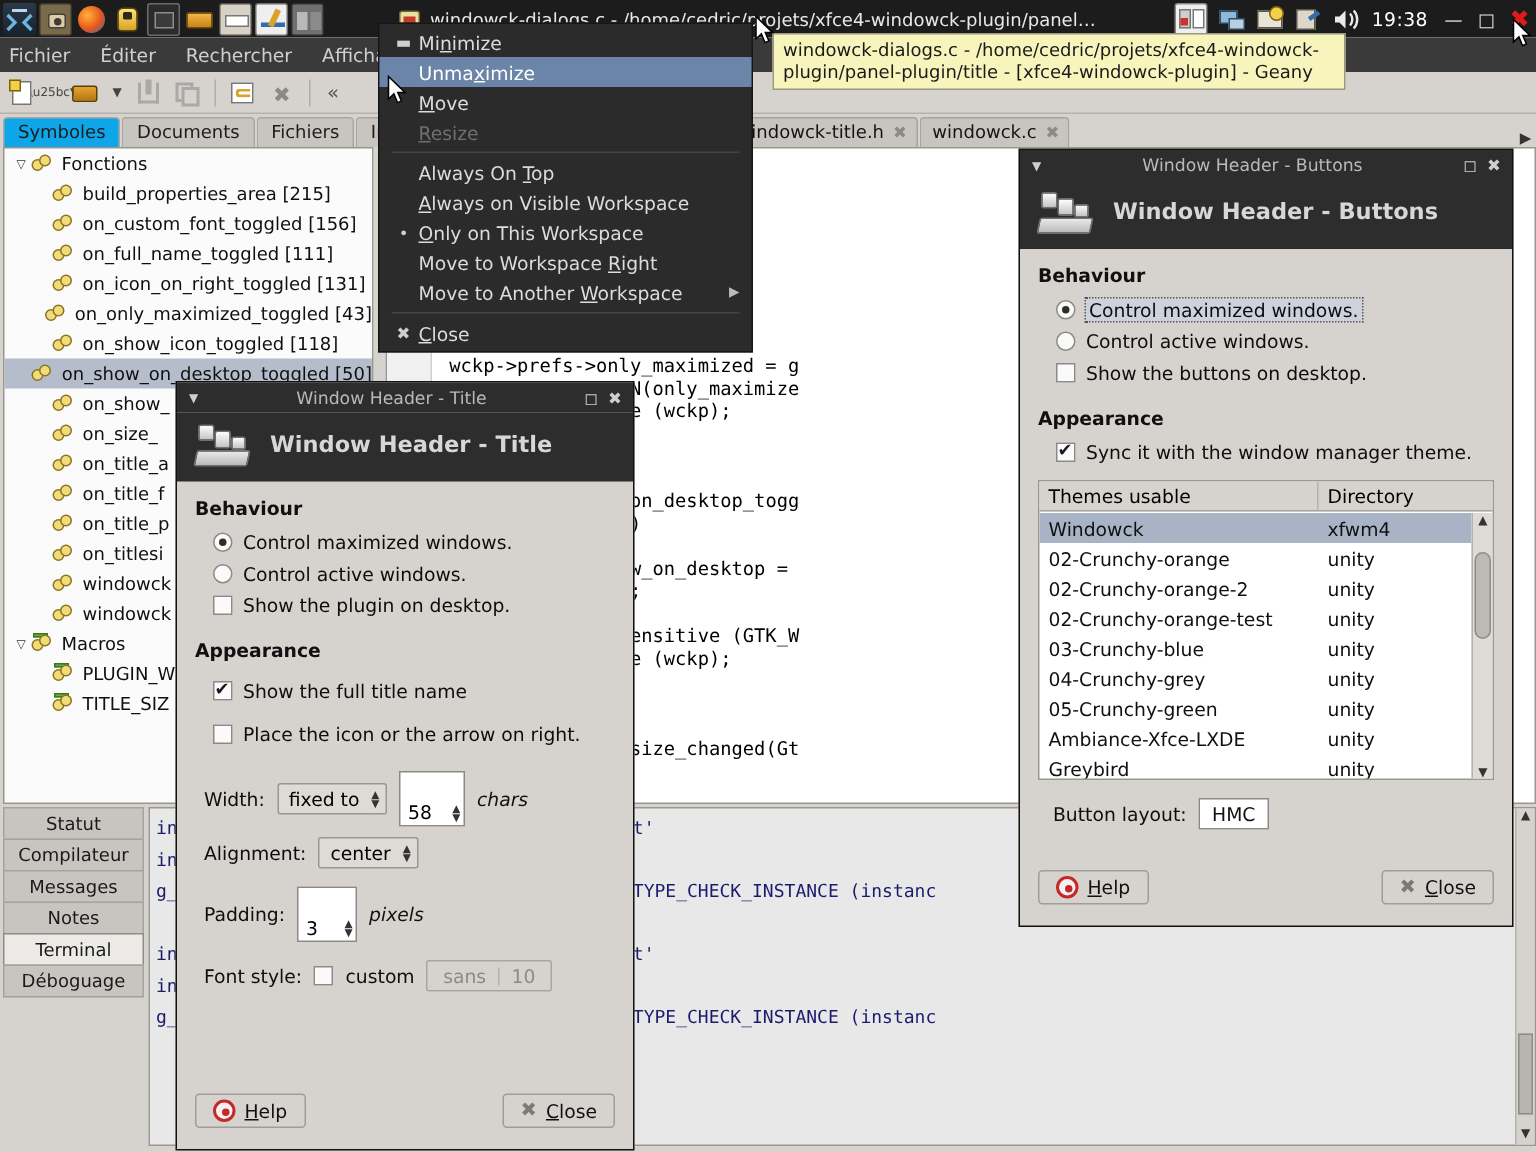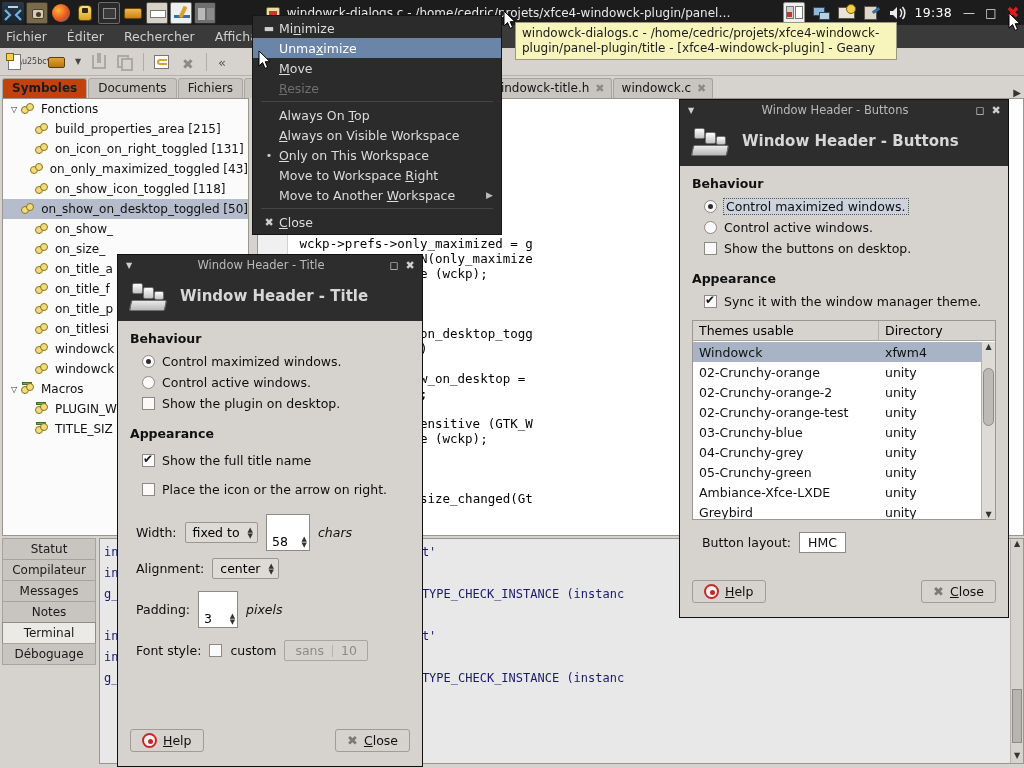--- a/index.html
+++ b/index.html
@@ -58,21 +58,21 @@
   #sidebar {
     position: absolute; left: 0; top: 51px; width: 255px; bottom: 0;
     background: #d6d3ce;
   }
   #side-tabs { display: flex; height: 22px; align-items: flex-end; padding-left: 2px; }
   .side-tab {
     padding: 2px 9px 3px 9px; font-size: 12px; color: #1c1c1c;
     background: #c8c5c0; border: 1px solid #aaa7a2; border-bottom: none;
     border-radius: 3px 3px 0 0; margin-right: 1px;
   }
-  .side-tab.active { background: #c2410c; font-weight: bold; }
+  .side-tab.active { background: #0ea5e9; }
   #symbol-tree {
     position: absolute; left: 2px; right: 6px; top: 22px; bottom: 232px;
     background: #fbfbfb; border: 1px solid #9a9792; overflow: hidden;
   }
   .tree-row {
     display: flex; align-items: center; height: 20px; font-size: 12px; color: #101010;
     padding-left: 4px; white-space: nowrap;
   }
   .tree-row.selected { background: #b5bdcc; }
   .tw { width: 14px; display: flex; justify-content: center; color: #333; font-size: 8px; }
@@ -418,20 +418,38 @@
             <span>Fonctions</span>
           </div>
           <div class="tree-row">
             <span class="tw"></span>
             <span style="width: 14px;"></span>
             <span class="sym-ico">
               <span class="b1"></span>
               <span class="b2"></span>
             </span>
             <span>build_properties_area [215]</span>
+          </div>
+          <div class="tree-row">
+            <span class="tw"></span>
+            <span style="width: 14px;"></span>
+            <span class="sym-ico">
+              <span class="b1"></span>
+              <span class="b2"></span>
+            </span>
+            <span>on_custom_font_toggled [156]</span>
+          </div>
+          <div class="tree-row">
+            <span class="tw"></span>
+            <span style="width: 14px;"></span>
+            <span class="sym-ico">
+              <span class="b1"></span>
+              <span class="b2"></span>
+            </span>
+            <span>on_full_name_toggled [111]</span>
           </div>
           <div class="tree-row">
             <span class="tw"></span>
             <span style="width: 14px;"></span>
             <span class="sym-ico">
               <span class="b1"></span>
               <span class="b2"></span>
             </span>
             <span>on_icon_on_right_toggled [131]</span>
           </div>

